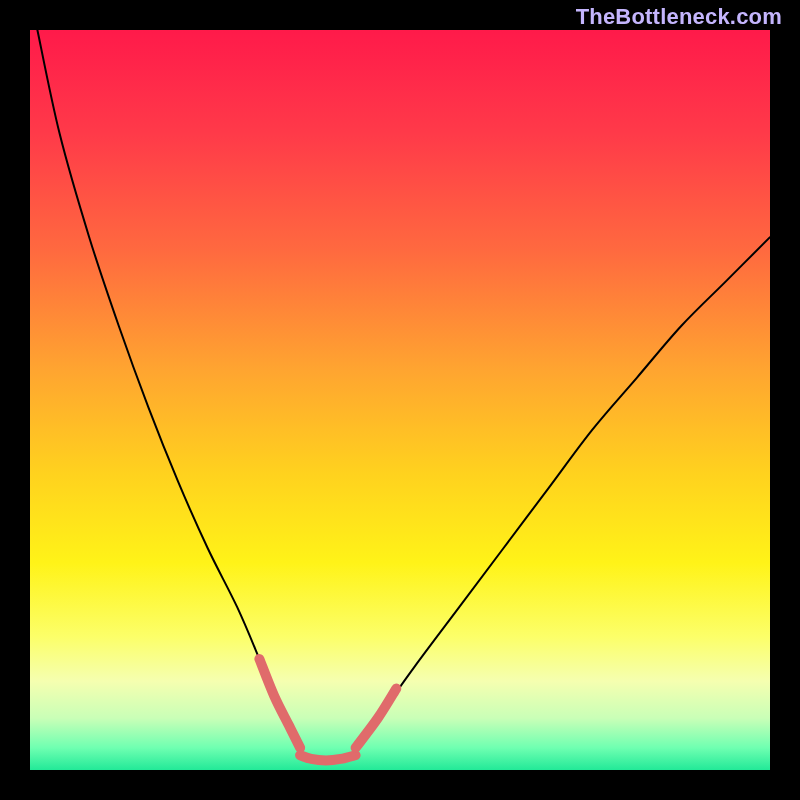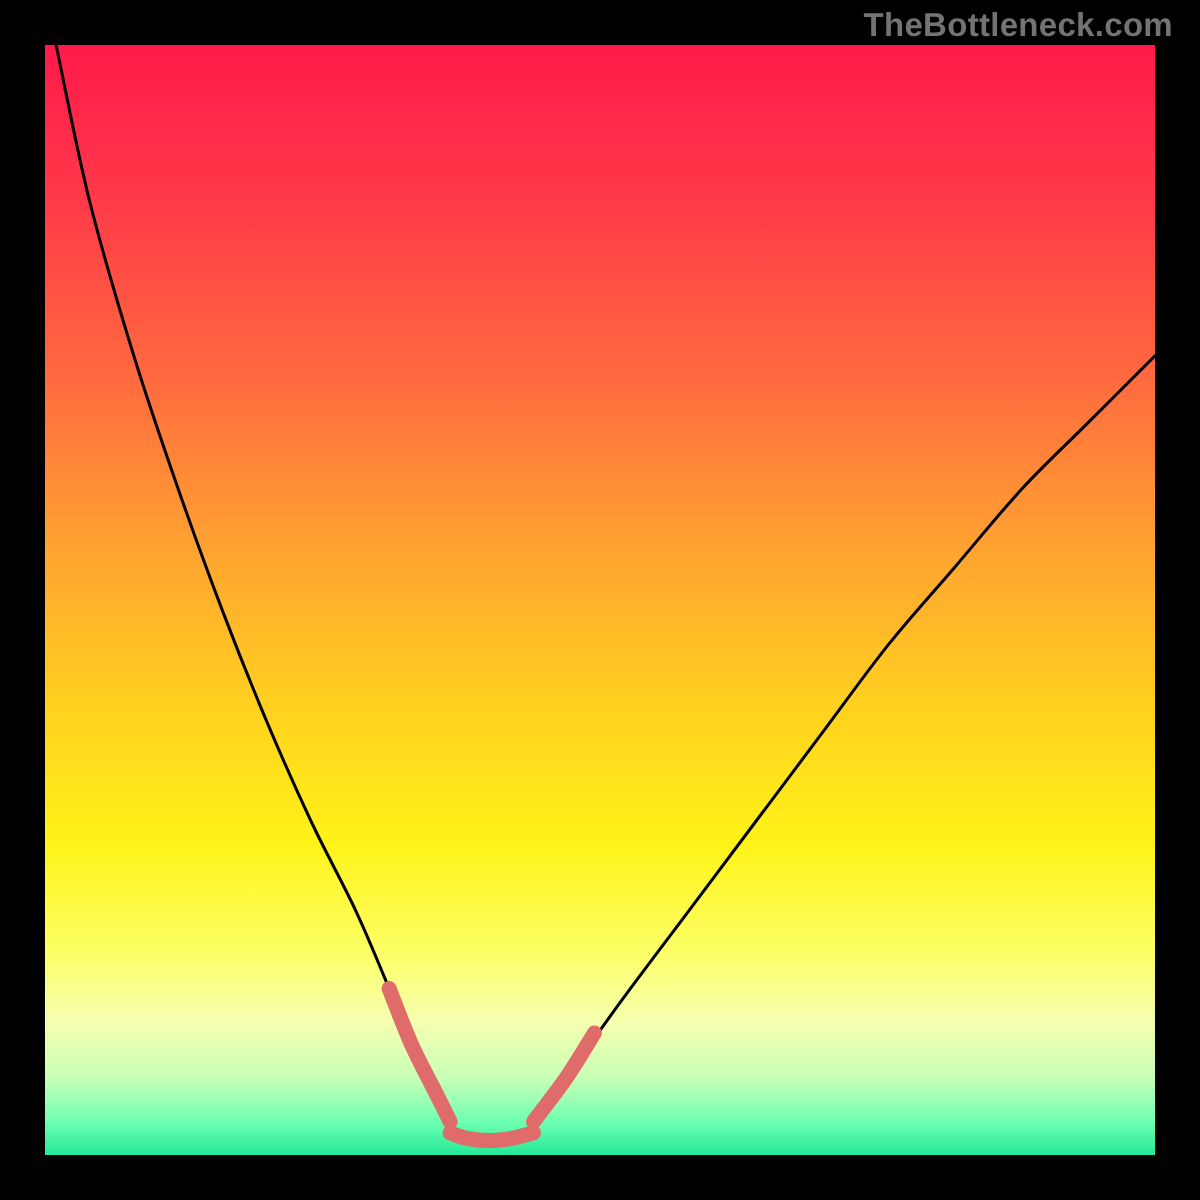--- a/index.html
+++ b/index.html
@@ -22,21 +22,21 @@
     width: 740px;
     height: 740px;
   }
   .watermark {
     position: absolute;
     top: 4px;
     right: 18px;
     font-family: Arial, Helvetica, sans-serif;
     font-size: 22px;
     font-weight: 600;
-    color: #737373;
+    color: #c4b5fd;
     letter-spacing: 0.2px;
     user-select: none;
   }
 </style>
 </head>
 <body>
 
 <div class="frame">
   <div class="watermark">TheBottleneck.com</div>
   <div class="plot">

